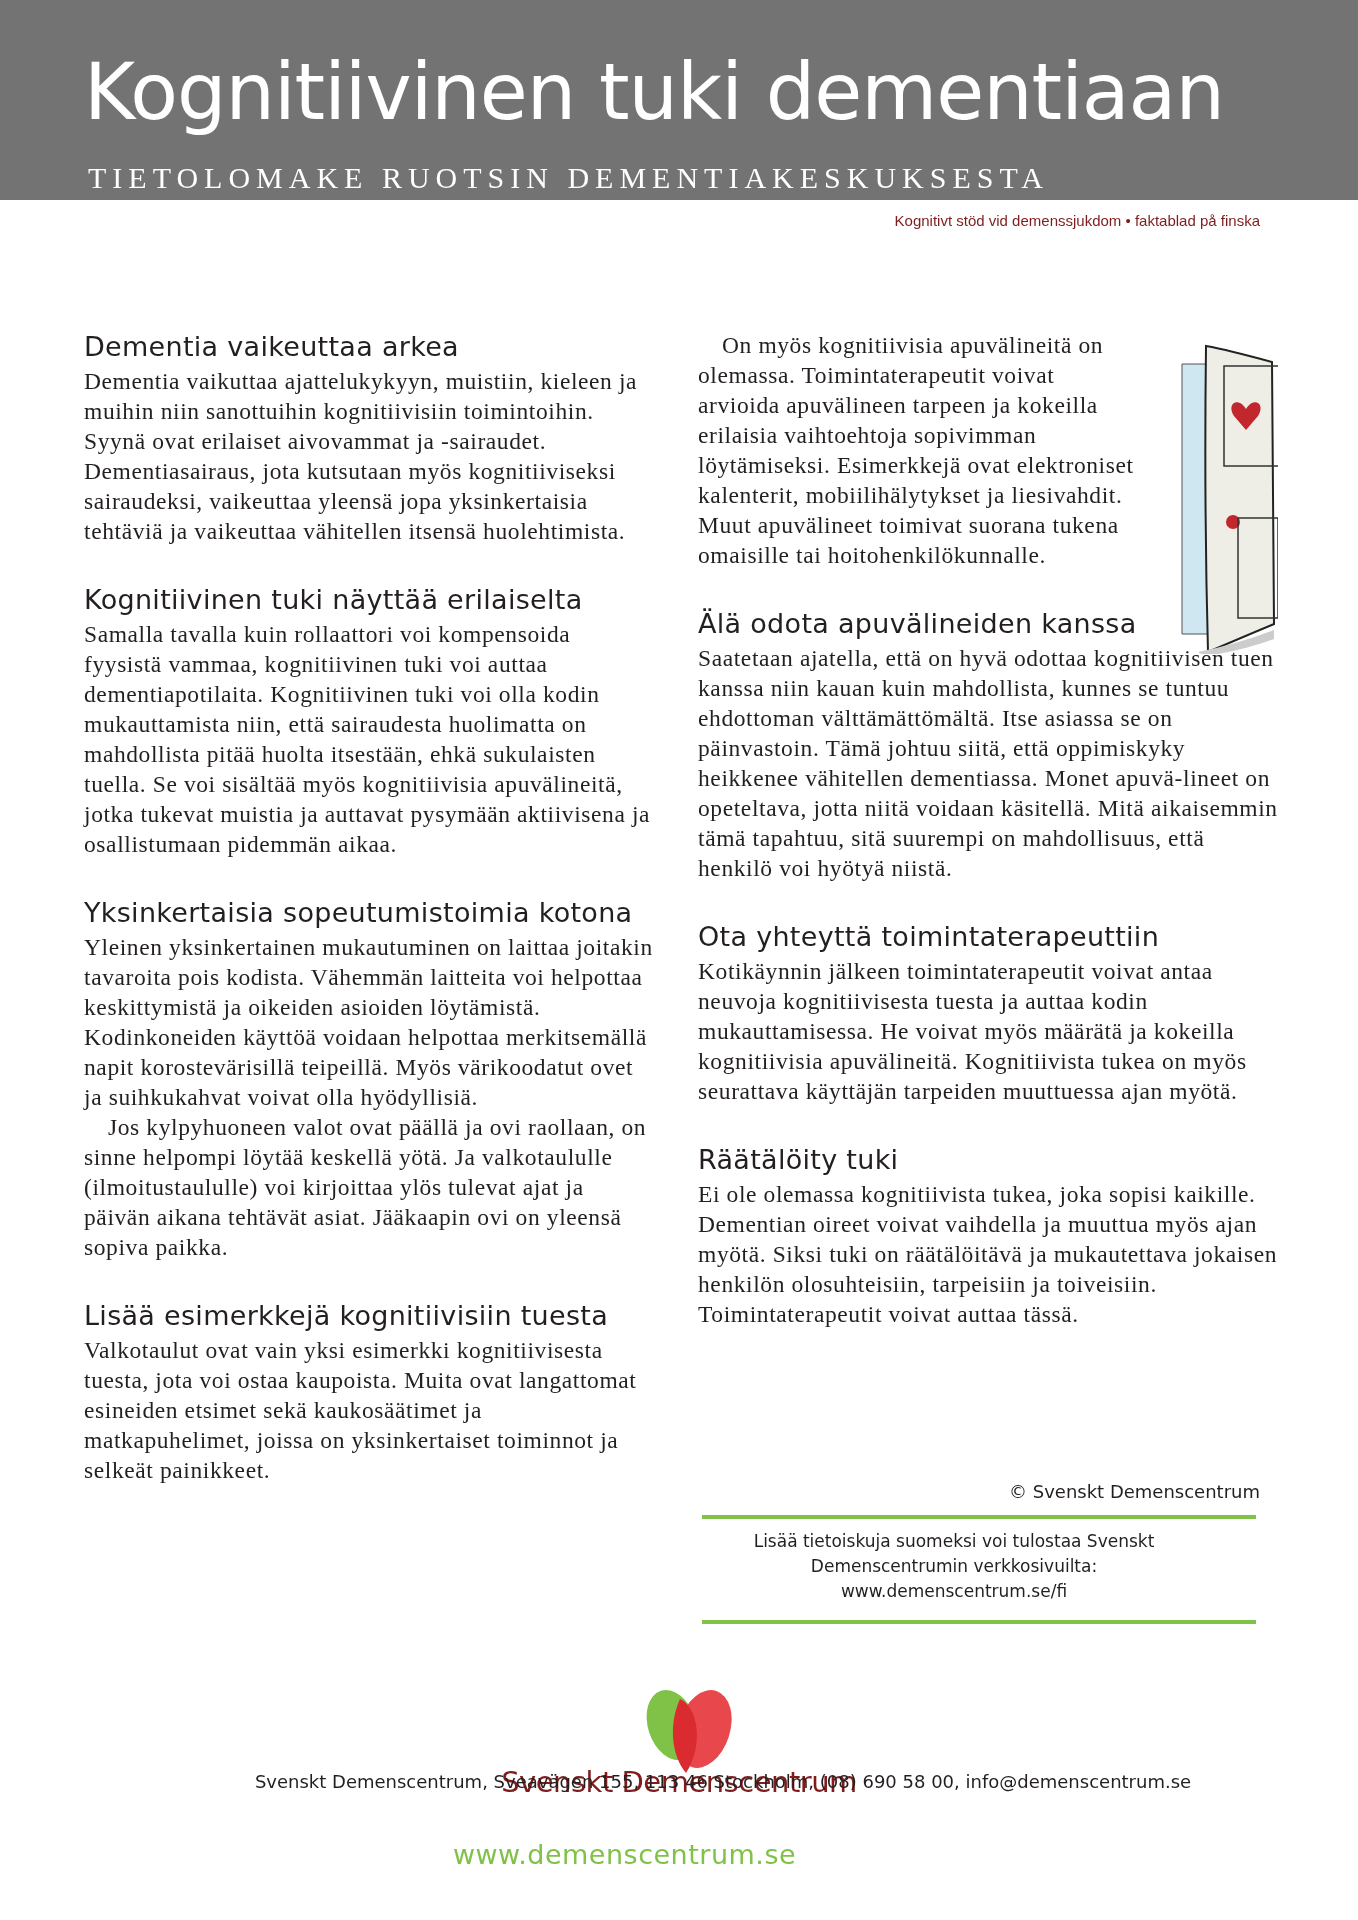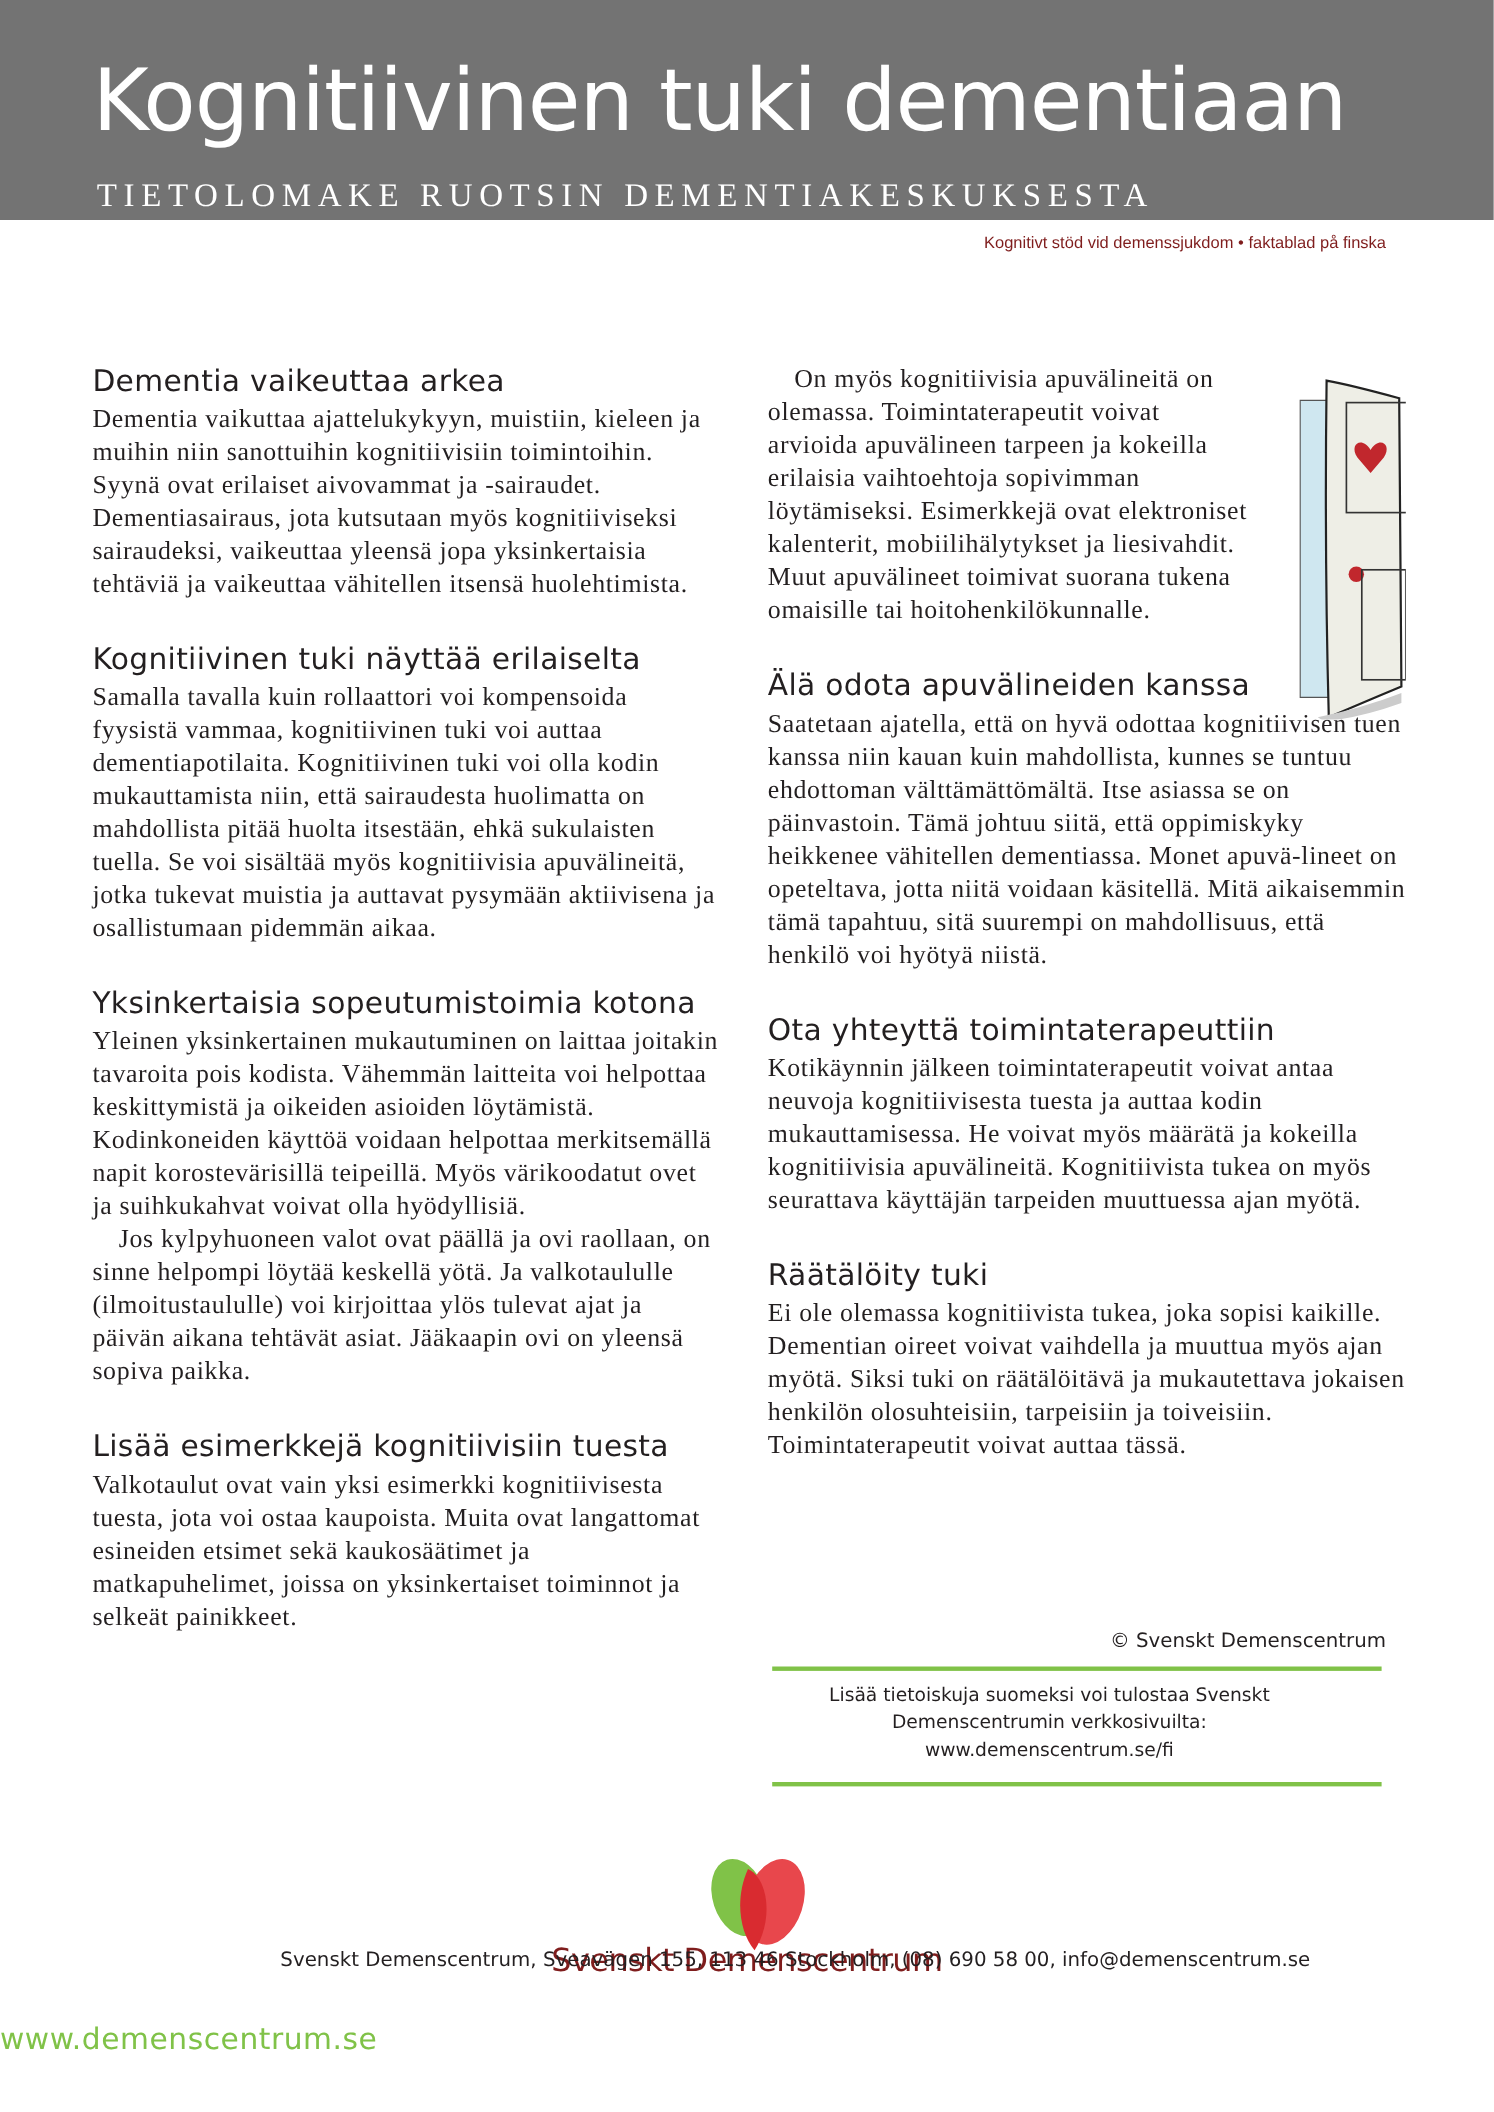--- a/index.html
+++ b/index.html
@@ -57,21 +57,21 @@
     .logo { position: absolute; left: 642px; top: 1687px; width: 96px; height: 90px; }
     .brand {
       position: absolute; left: 0; width: 1358px; top: 1765px; text-align: center;
       font-family: "DejaVu Sans", sans-serif; font-size: 29px; color: #7f1d1d; letter-spacing: -0.5px;
     }
     .address {
       position: absolute; left: 0; width: 1358px; top: 1771px; text-align: center;
       font-family: "DejaVu Sans", sans-serif; font-size: 18px; color: #231f20; margin-left: 44px;
     }
     .website {
-      position: absolute; left: 0; width: 1249px; top: 1839px; text-align: left;
+      position: absolute; left: 0; width: 1249px; top: 1839px; text-align: center;
       font-family: "DejaVu Sans", sans-serif; font-size: 27px; color: #80c248; letter-spacing: 0.5px;
     }
   </style>
 </head>
 <body>
 
 <div class="header">
   <h1 class="title">Kognitiivinen tuki dementiaan</h1>
   <div class="subtitle">TIETOLOMAKE RUOTSIN DEMENTIAKESKUKSESTA</div>
 </div>

